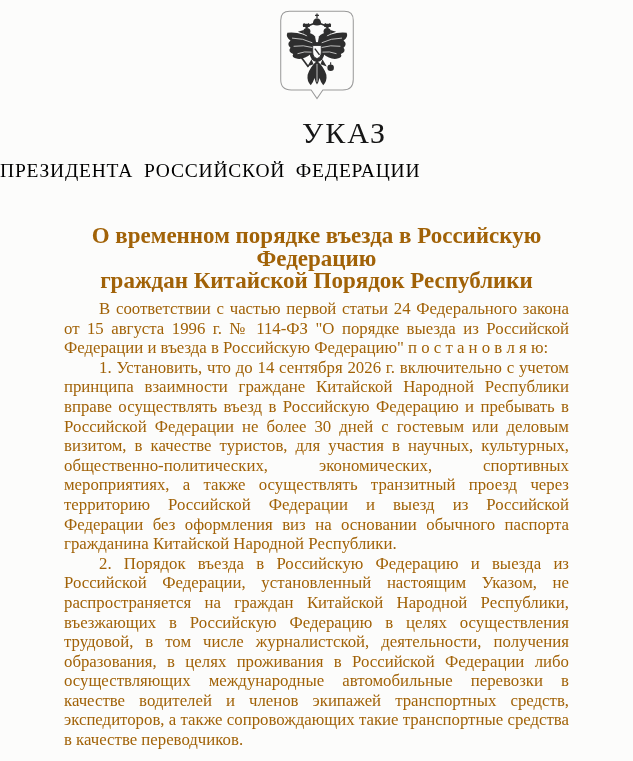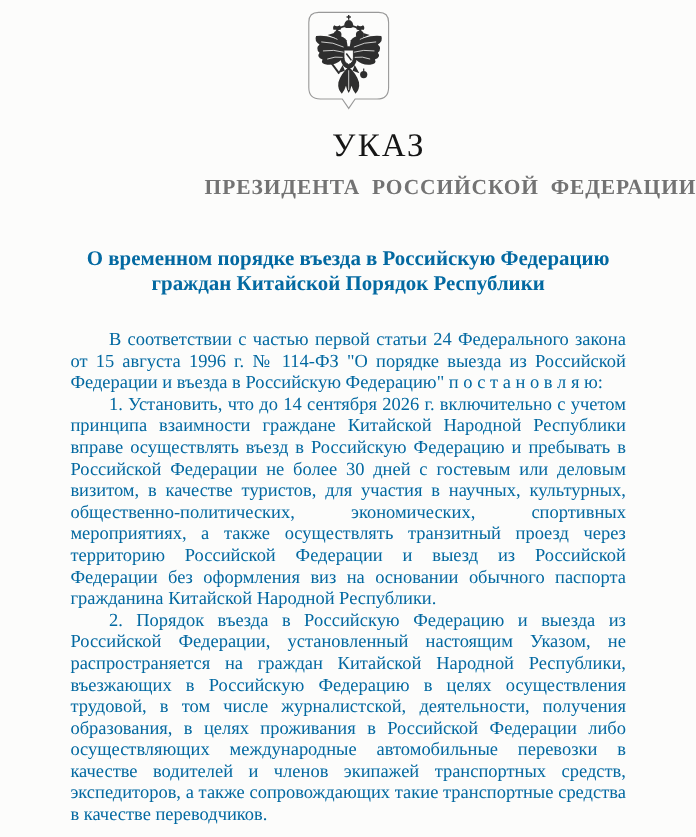--- a/index.html
+++ b/index.html
@@ -38,52 +38,52 @@
     line-height: 38px;
     color: #161616;
     padding-left: 28px;
   }
   .decree-issuer {
     position: absolute;
     top: 158px;
     left: 0;
     width: 100%;
     margin: 0;
-    text-align: right;
+    text-align: left;
     font-size: 19.5px;
-    font-weight: 700;
+    font-weight: 400;
     letter-spacing: 0.8px;
     word-spacing: 5px;
     line-height: 26px;
-    color: #737373;
+    color: #000000;
   }
   .decree-subject {
     position: absolute;
     top: 225px;
     left: 40px;
     right: 40px;
     text-align: center;
-    font-size: 19px;
+    font-size: 23px;
     font-weight: 700;
     line-height: 22.5px;
-    color: #0369a1;
+    color: #a16207;
   }
   .doc-body {
     position: absolute;
     top: 299px;
     left: 64px;
     width: 505px;
   }
   .doc-body p {
     margin: 0;
     text-align: justify;
     text-indent: 35px;
     font-size: 16.8px;
     line-height: 19.6px;
-    color: #0369a1;
+    color: #a16207;
   }
 </style>
 </head>
 <body>
 
 <div class="page">
 
   <div class="emblem">
     <svg viewBox="0 0 100 125" aria-hidden="true">
 

